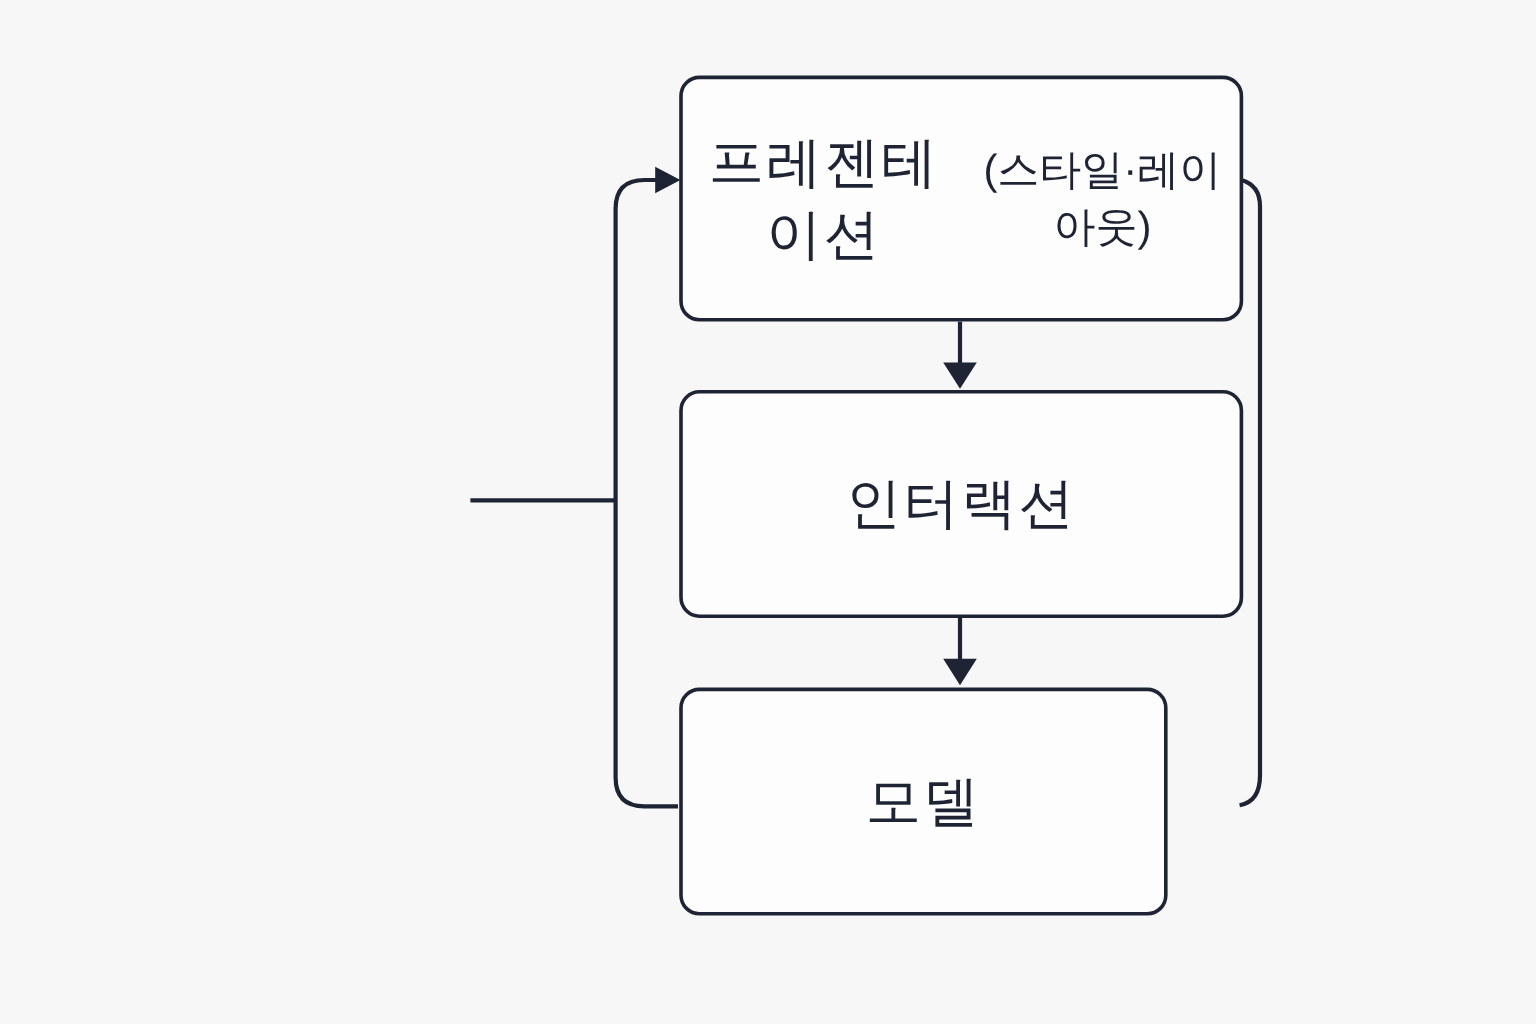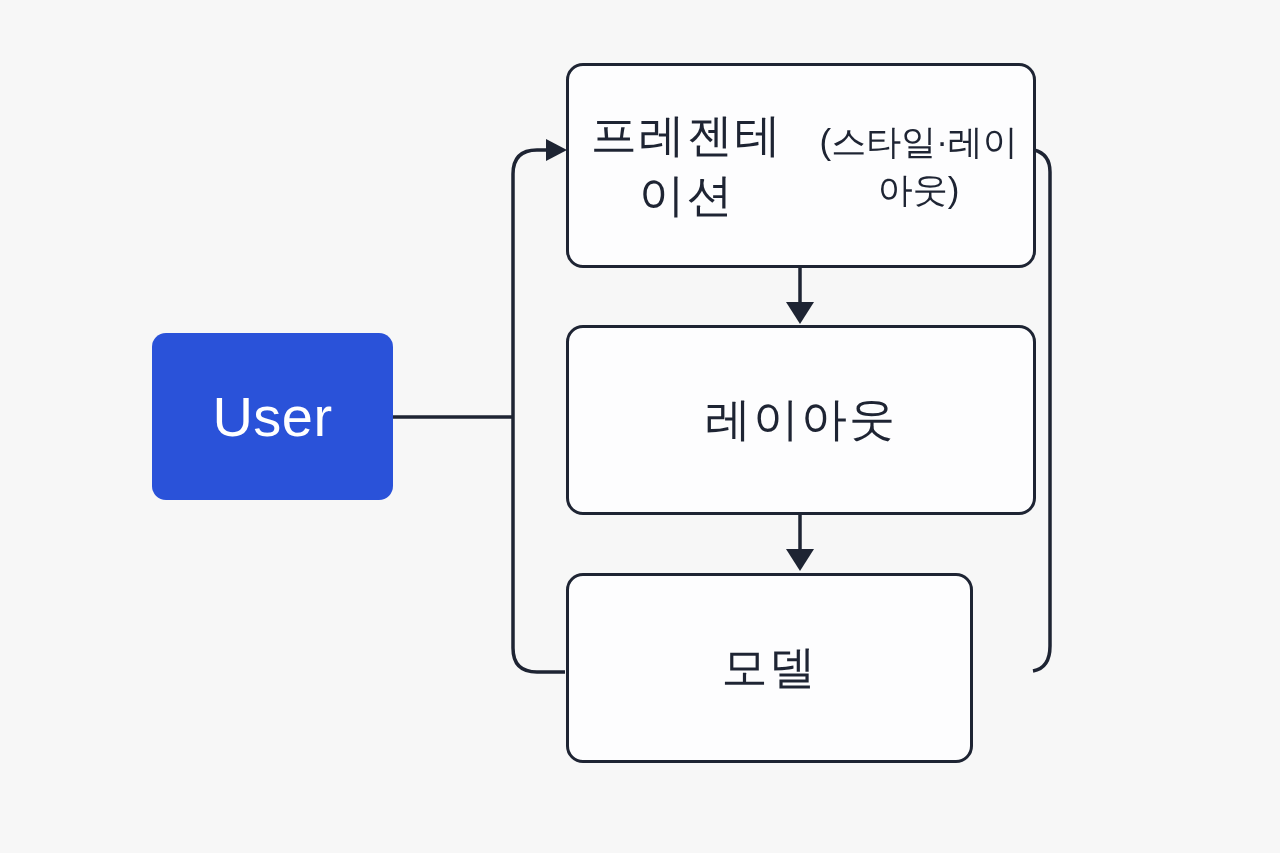--- a/index.html
+++ b/index.html
@@ -76,30 +76,27 @@
 
     <path d="M 1034 150 Q 1050 154 1050 172 V 646 Q 1050 668 1033 671" fill="none" stroke-width="3.5" stroke="#1e2433"></path>
 
     <path d="M 800 268 V 304" fill="none" stroke-width="3.5" stroke="#1e2433"></path>
     <polygon points="786,302 814,302 800,324" fill="#1e2433"></polygon>
 
     <path d="M 800 515 V 551" fill="none" stroke-width="3.5" stroke="#1e2433"></path>
     <polygon points="786,549 814,549 800,571" fill="#1e2433"></polygon>
   </svg>
 
-  <div class="node node-user">
-    <span class="user-label">User</span>
-  </div>
 
   <div class="node node-presentation">
     <div class="node-title">프레젠테이션</div>
     <div class="node-subtitle">(스타일·레이아웃)</div>
   </div>
 
   <div class="node node-interaction">
-    <div class="node-title">레이아웃</div>
+    <div class="node-title">인터랙션</div>
   </div>
 
   <div class="node node-model">
     <div class="node-title">모델</div>
   </div>
 
 </div>
 
 </body></html>

